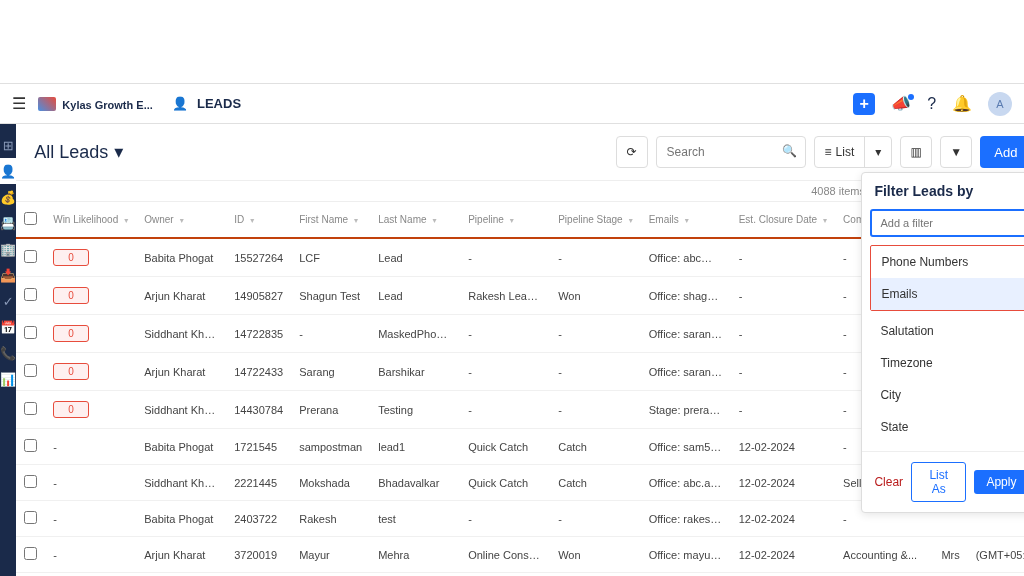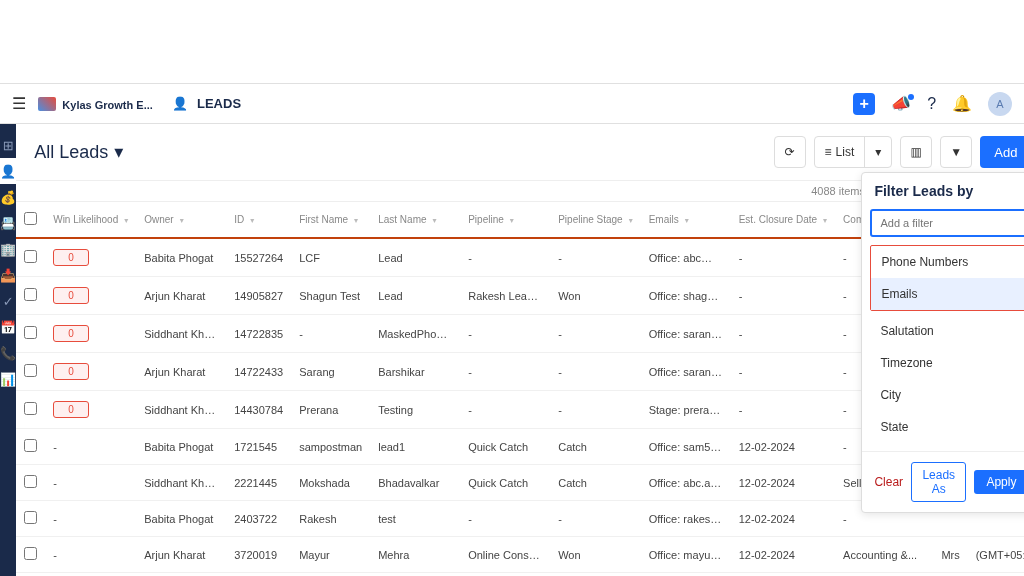--- a/index.html
+++ b/index.html
@@ -94,20 +94,24 @@
   </div>
 
   <div class="content">
     <div class="list-header">
       <div class="view-title">
         <span>All Leads</span>
         <span>▾</span>
       </div>
       <div class="header-right">
         <div class="refresh-btn">⟳</div>
+        <div class="search-wrap">
+          <input class="search-box" placeholder="Search" style="">
+          <span class="search-ic">🔍</span>
+        </div>
         <div class="view-toggle">
           <div class="vt-part">
               <span>≡</span>
               <span>List</span>
             </div>
           <div class="vt-part">▾</div>
         </div>
         <div class="col-btn">▥</div>
         <div class="col-btn">▼</div>
         <button class="add-btn">Add</button>
@@ -289,19 +293,19 @@
           <div class="fp-opt hover">Emails</div>
         </div>
       <div class="fp-more" id="fp-more">
           <div class="fp-opt">Salutation</div>
           <div class="fp-opt">Timezone</div>
           <div class="fp-opt">City</div>
           <div class="fp-opt">State</div>
         </div>
       <div class="fp-footer">
         <span class="fp-clear">Clear</span>
-        <button class="fp-saveas">Leads As</button>
+        <button class="fp-saveas">List As</button>
         <button class="fp-apply">Apply</button>
       </div>
     </div>
 
   </div>
 </div>
 
 </body></html>

